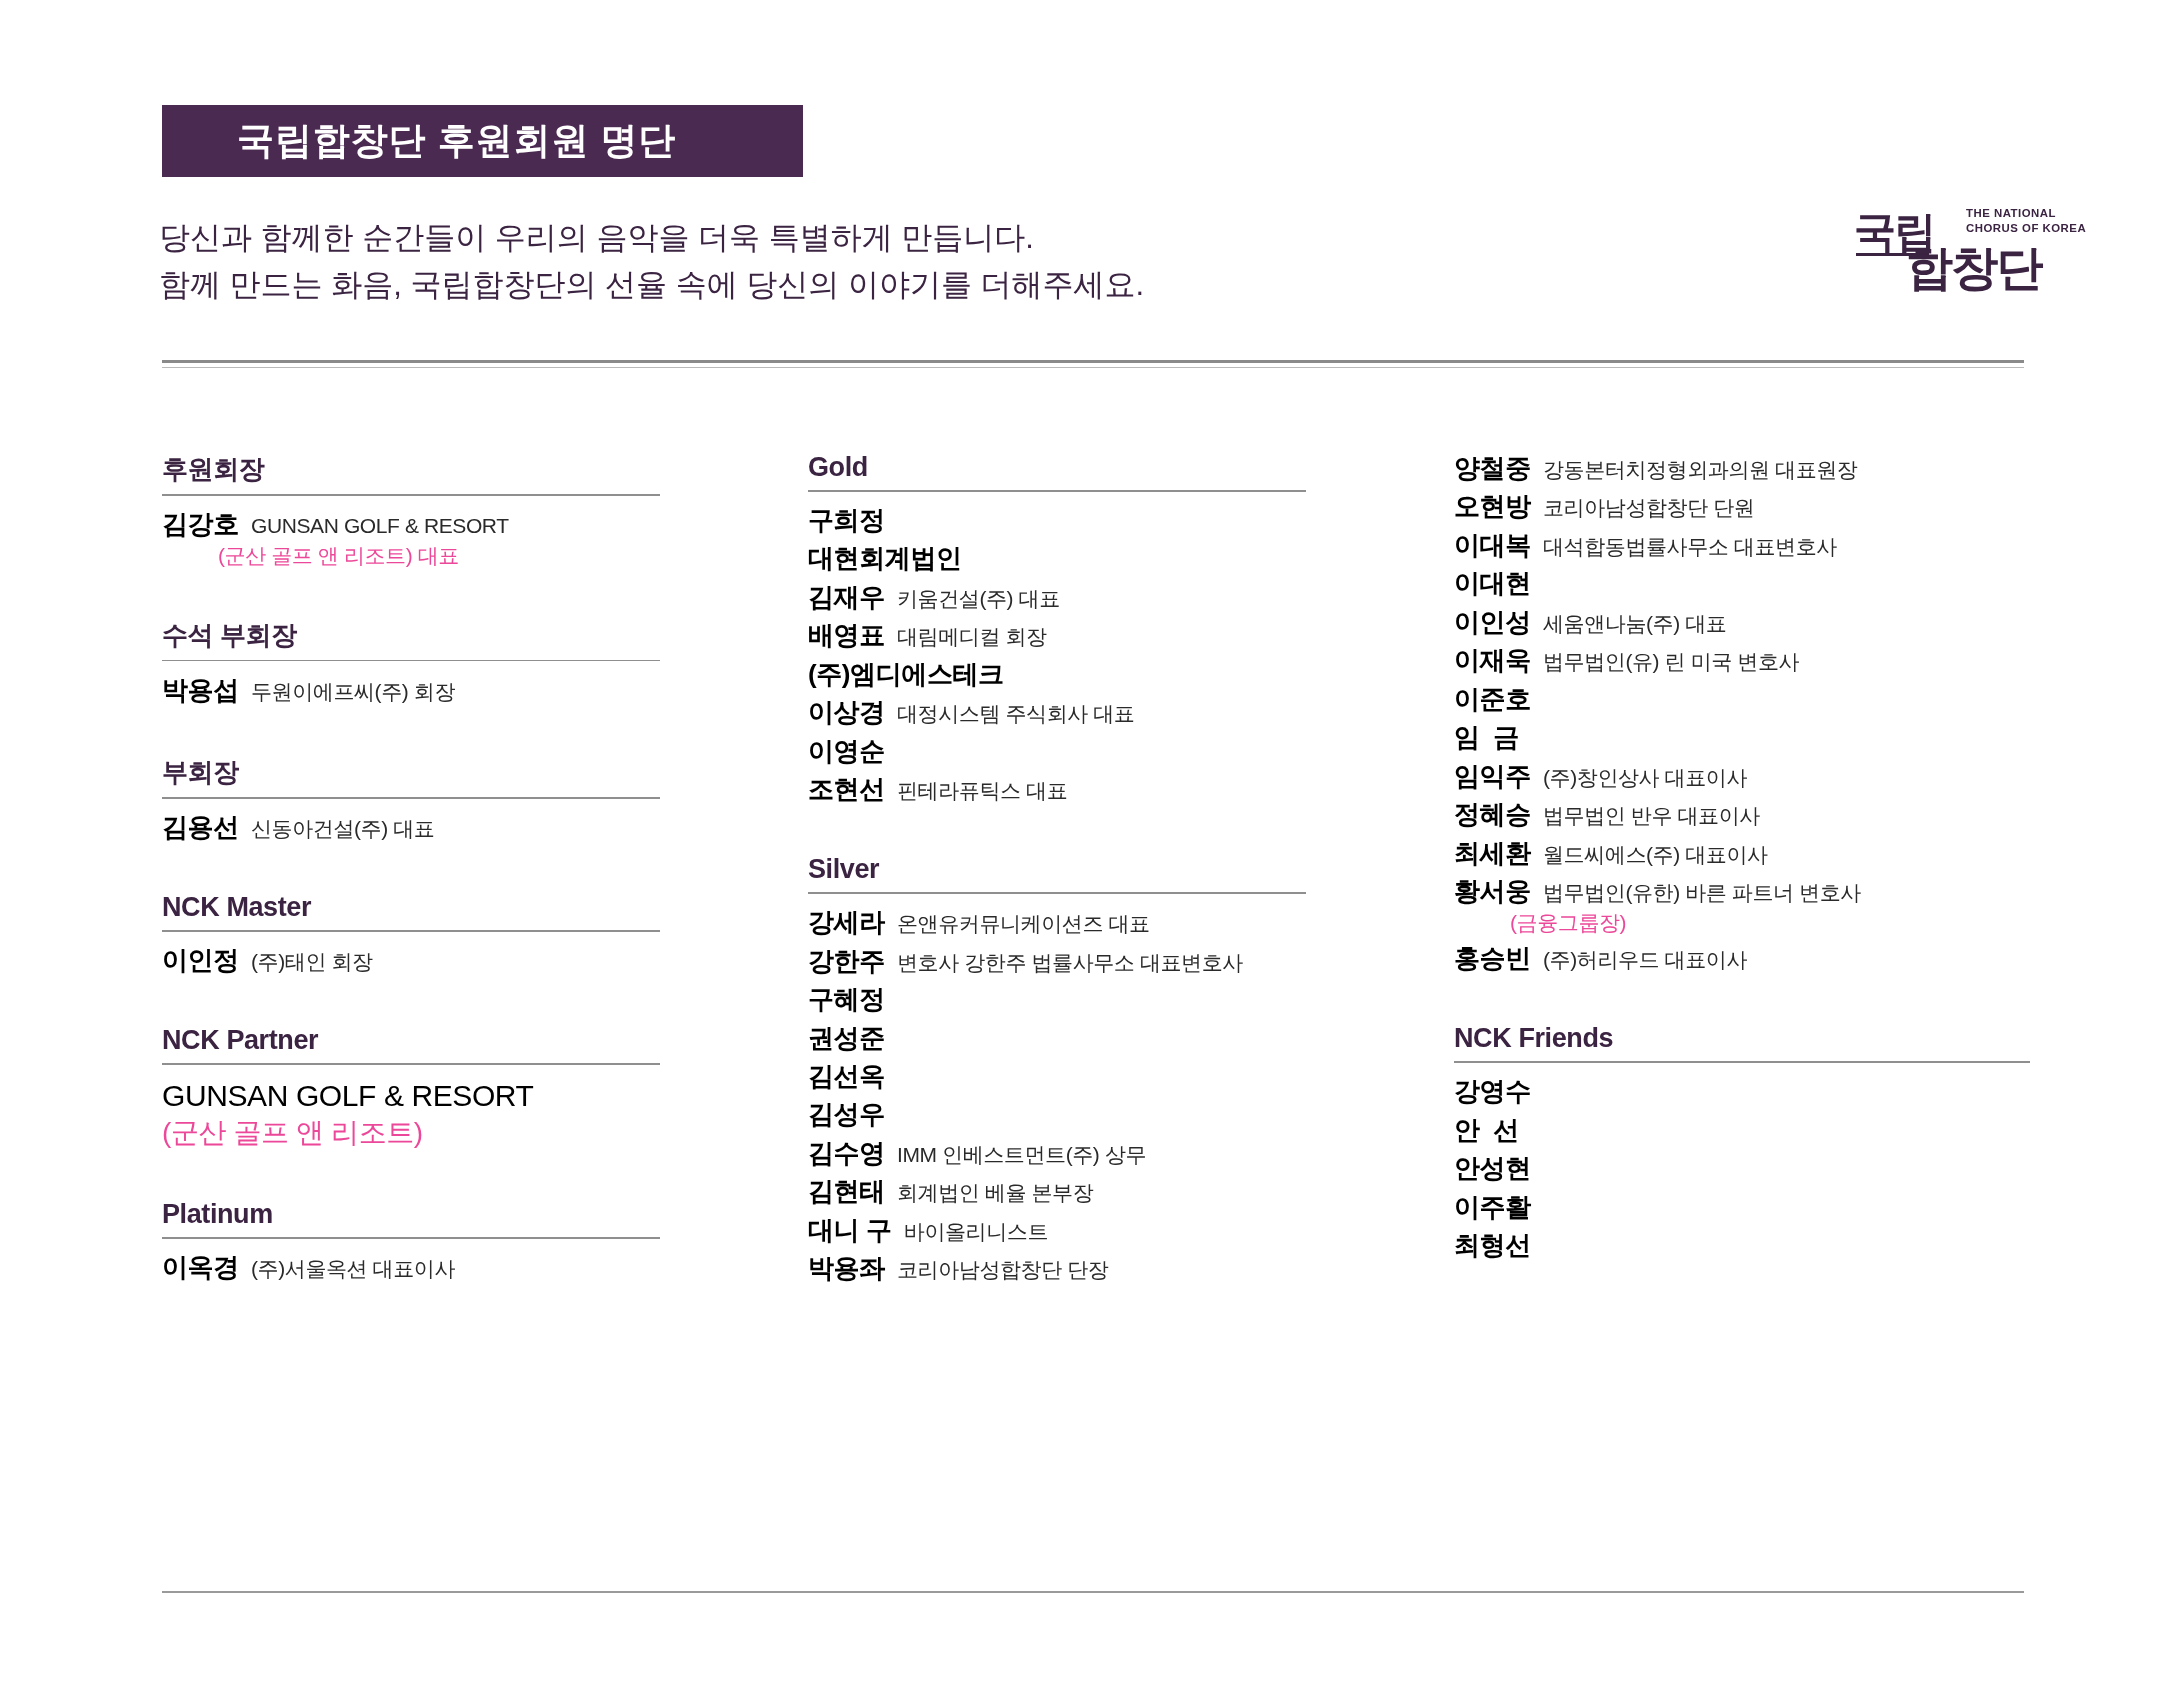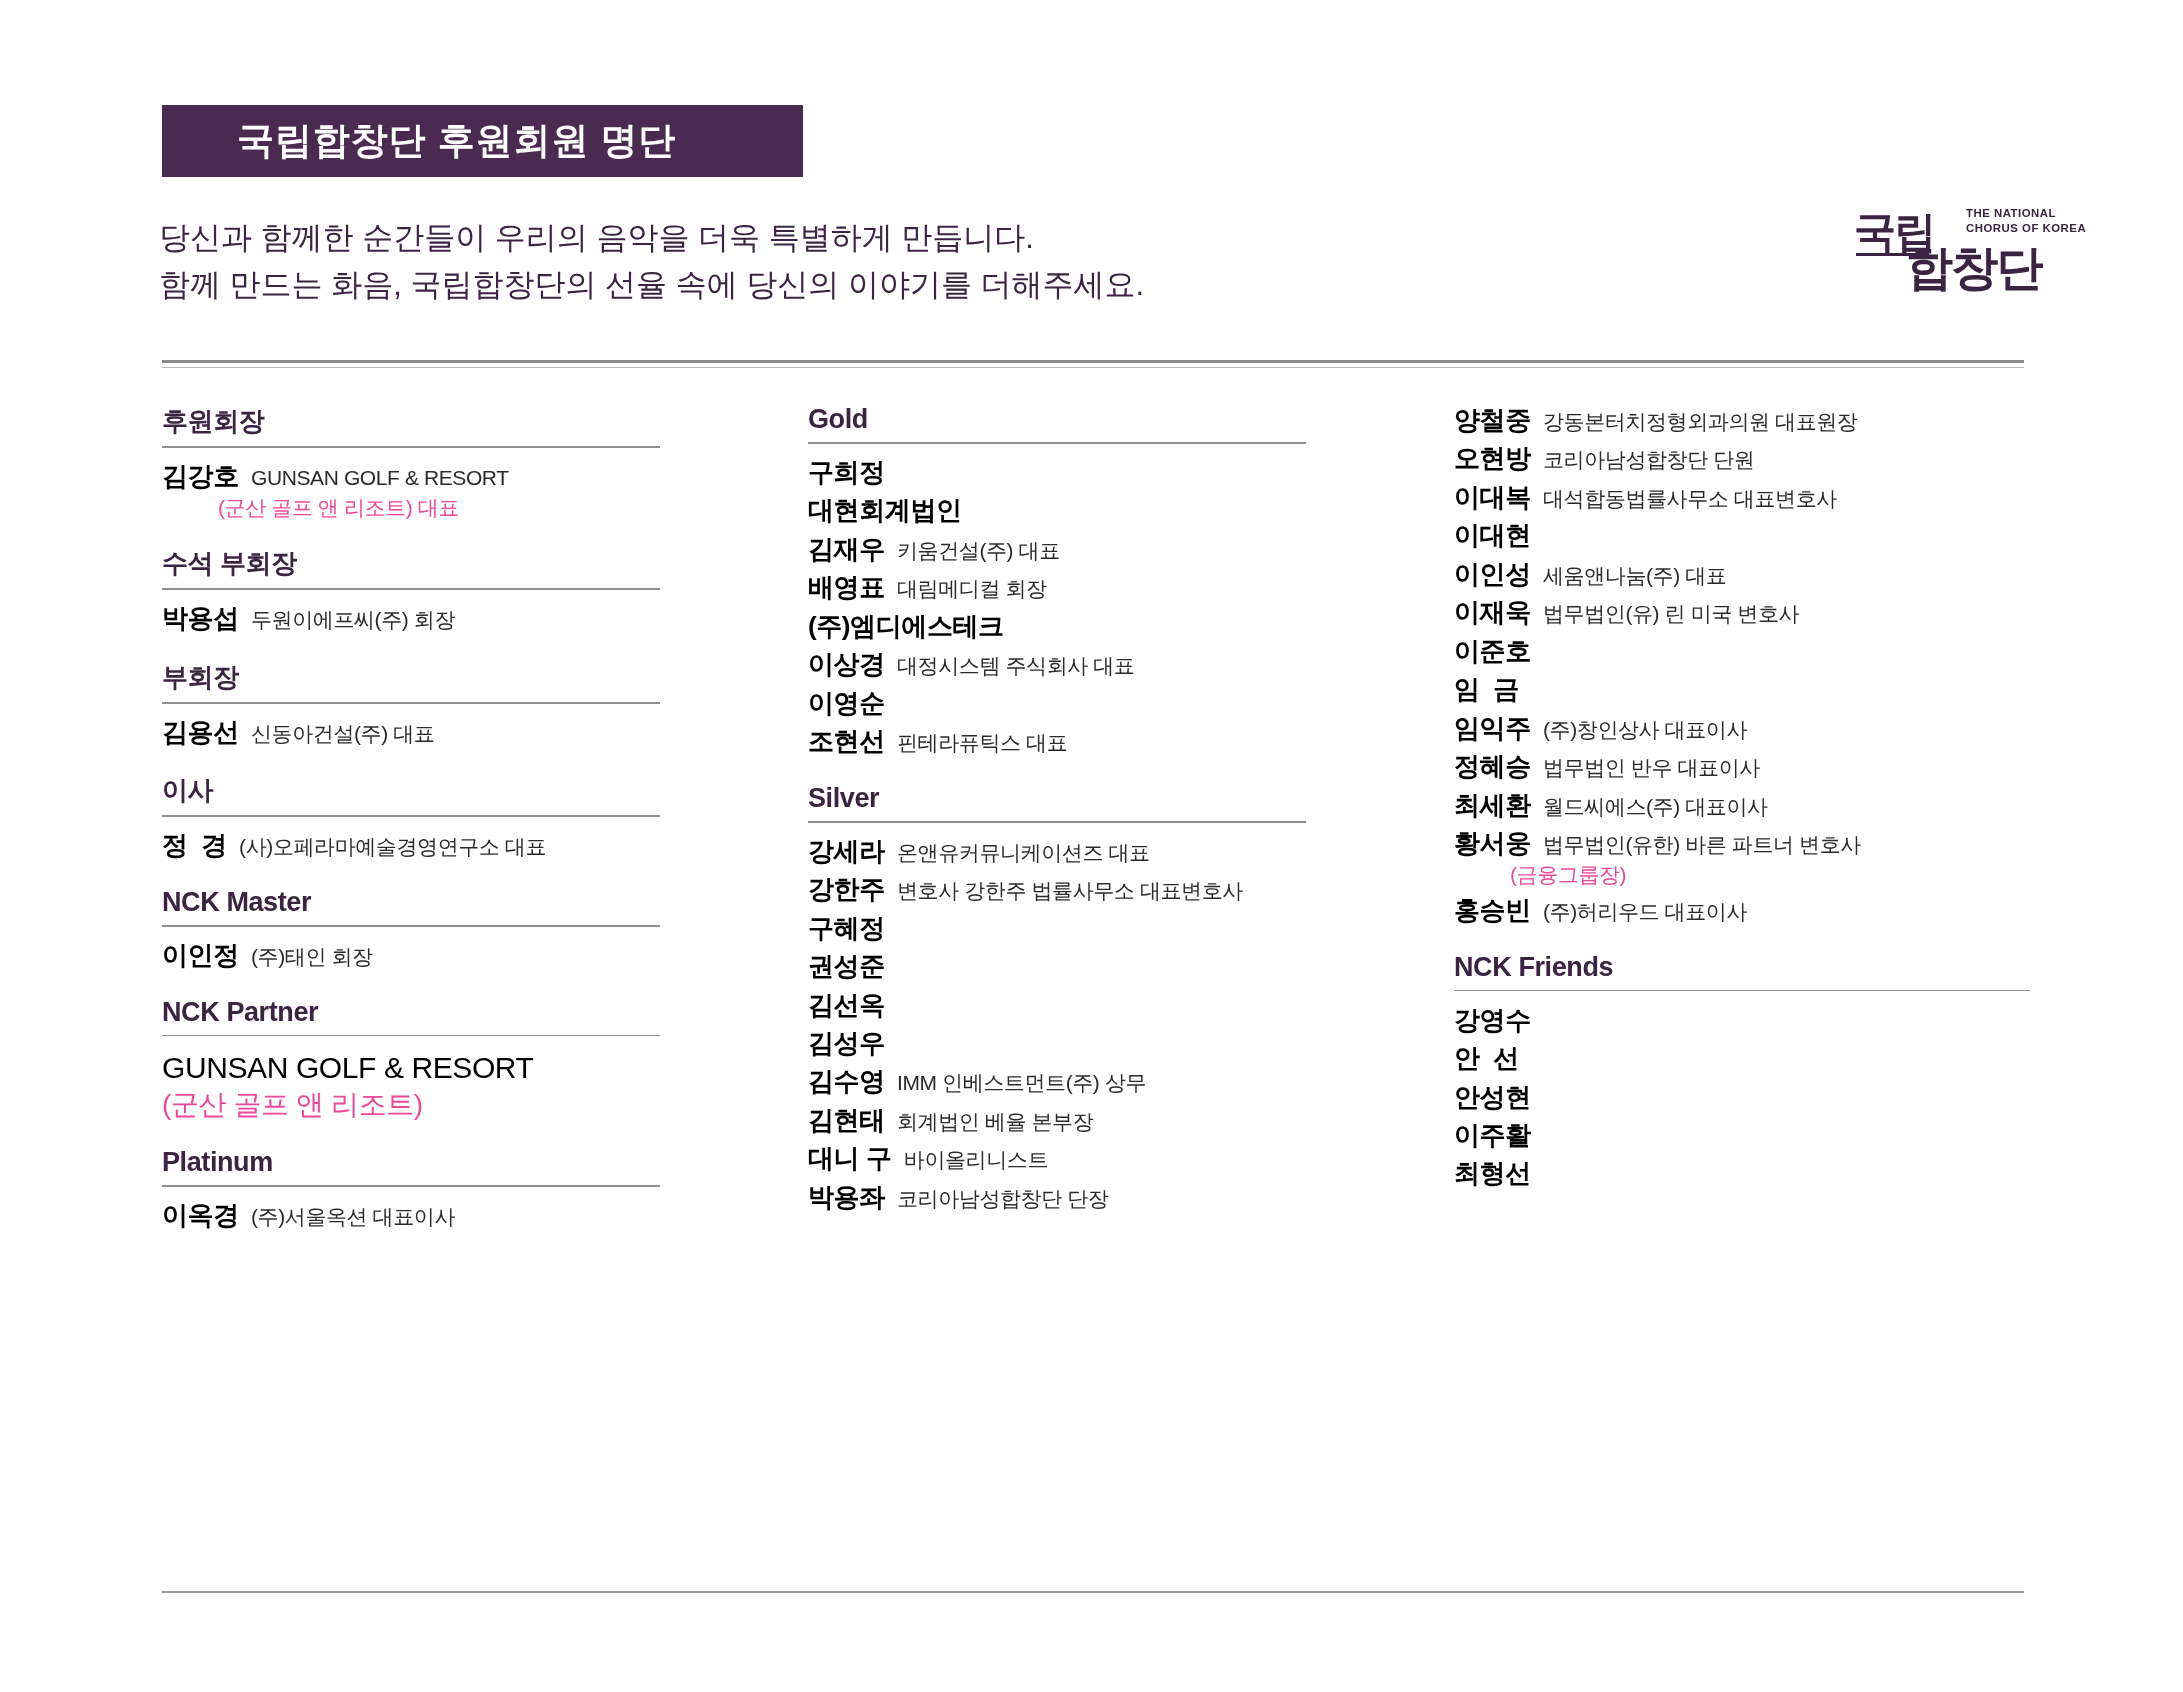--- a/index.html
+++ b/index.html
@@ -135,21 +135,21 @@
     display: flex;
     gap: 0px;
   }
   .col {
     box-sizing: border-box;
   }
   .col-1 { width: 646px; padding-right: 148px; }
   .col-2 { width: 646px; padding-right: 148px; }
   .col-3 { width: 576px; }
 
-  .group { margin-bottom: 24.5px; }
+  .group { margin-bottom: 24.5px; margin-top: 48px; }
 
   .group-head {
     font-size: 26px;
     font-weight: bold;
     color: #3b2342;
     padding-bottom: 7px;
     letter-spacing: -0.4px;
   }
   .group-head.latin { font-size: 27px; }
   .group-rule {
@@ -242,28 +242,20 @@
         </div>
         <div class="group">
           <div class="group-head">부회장</div>
           <div class="group-rule"></div>
           <div class="entry">
             <span class="name">김용선</span>
             <span class="desc">신동아건설(주) 대표</span>
           </div>
         </div>
         <div class="group">
-          <div class="group-head">이사</div>
-          <div class="group-rule"></div>
-          <div class="entry">
-            <span class="name">정  경</span>
-            <span class="desc">(사)오페라마예술경영연구소 대표</span>
-          </div>
-        </div>
-        <div class="group">
           <div class="group-head latin">NCK Master</div>
           <div class="group-rule"></div>
           <div class="entry">
             <span class="name">이인정</span>
             <span class="desc">(주)태인 회장</span>
           </div>
         </div>
         <div class="group">
           <div class="group-head latin">NCK Partner</div>
           <div class="group-rule"></div>

